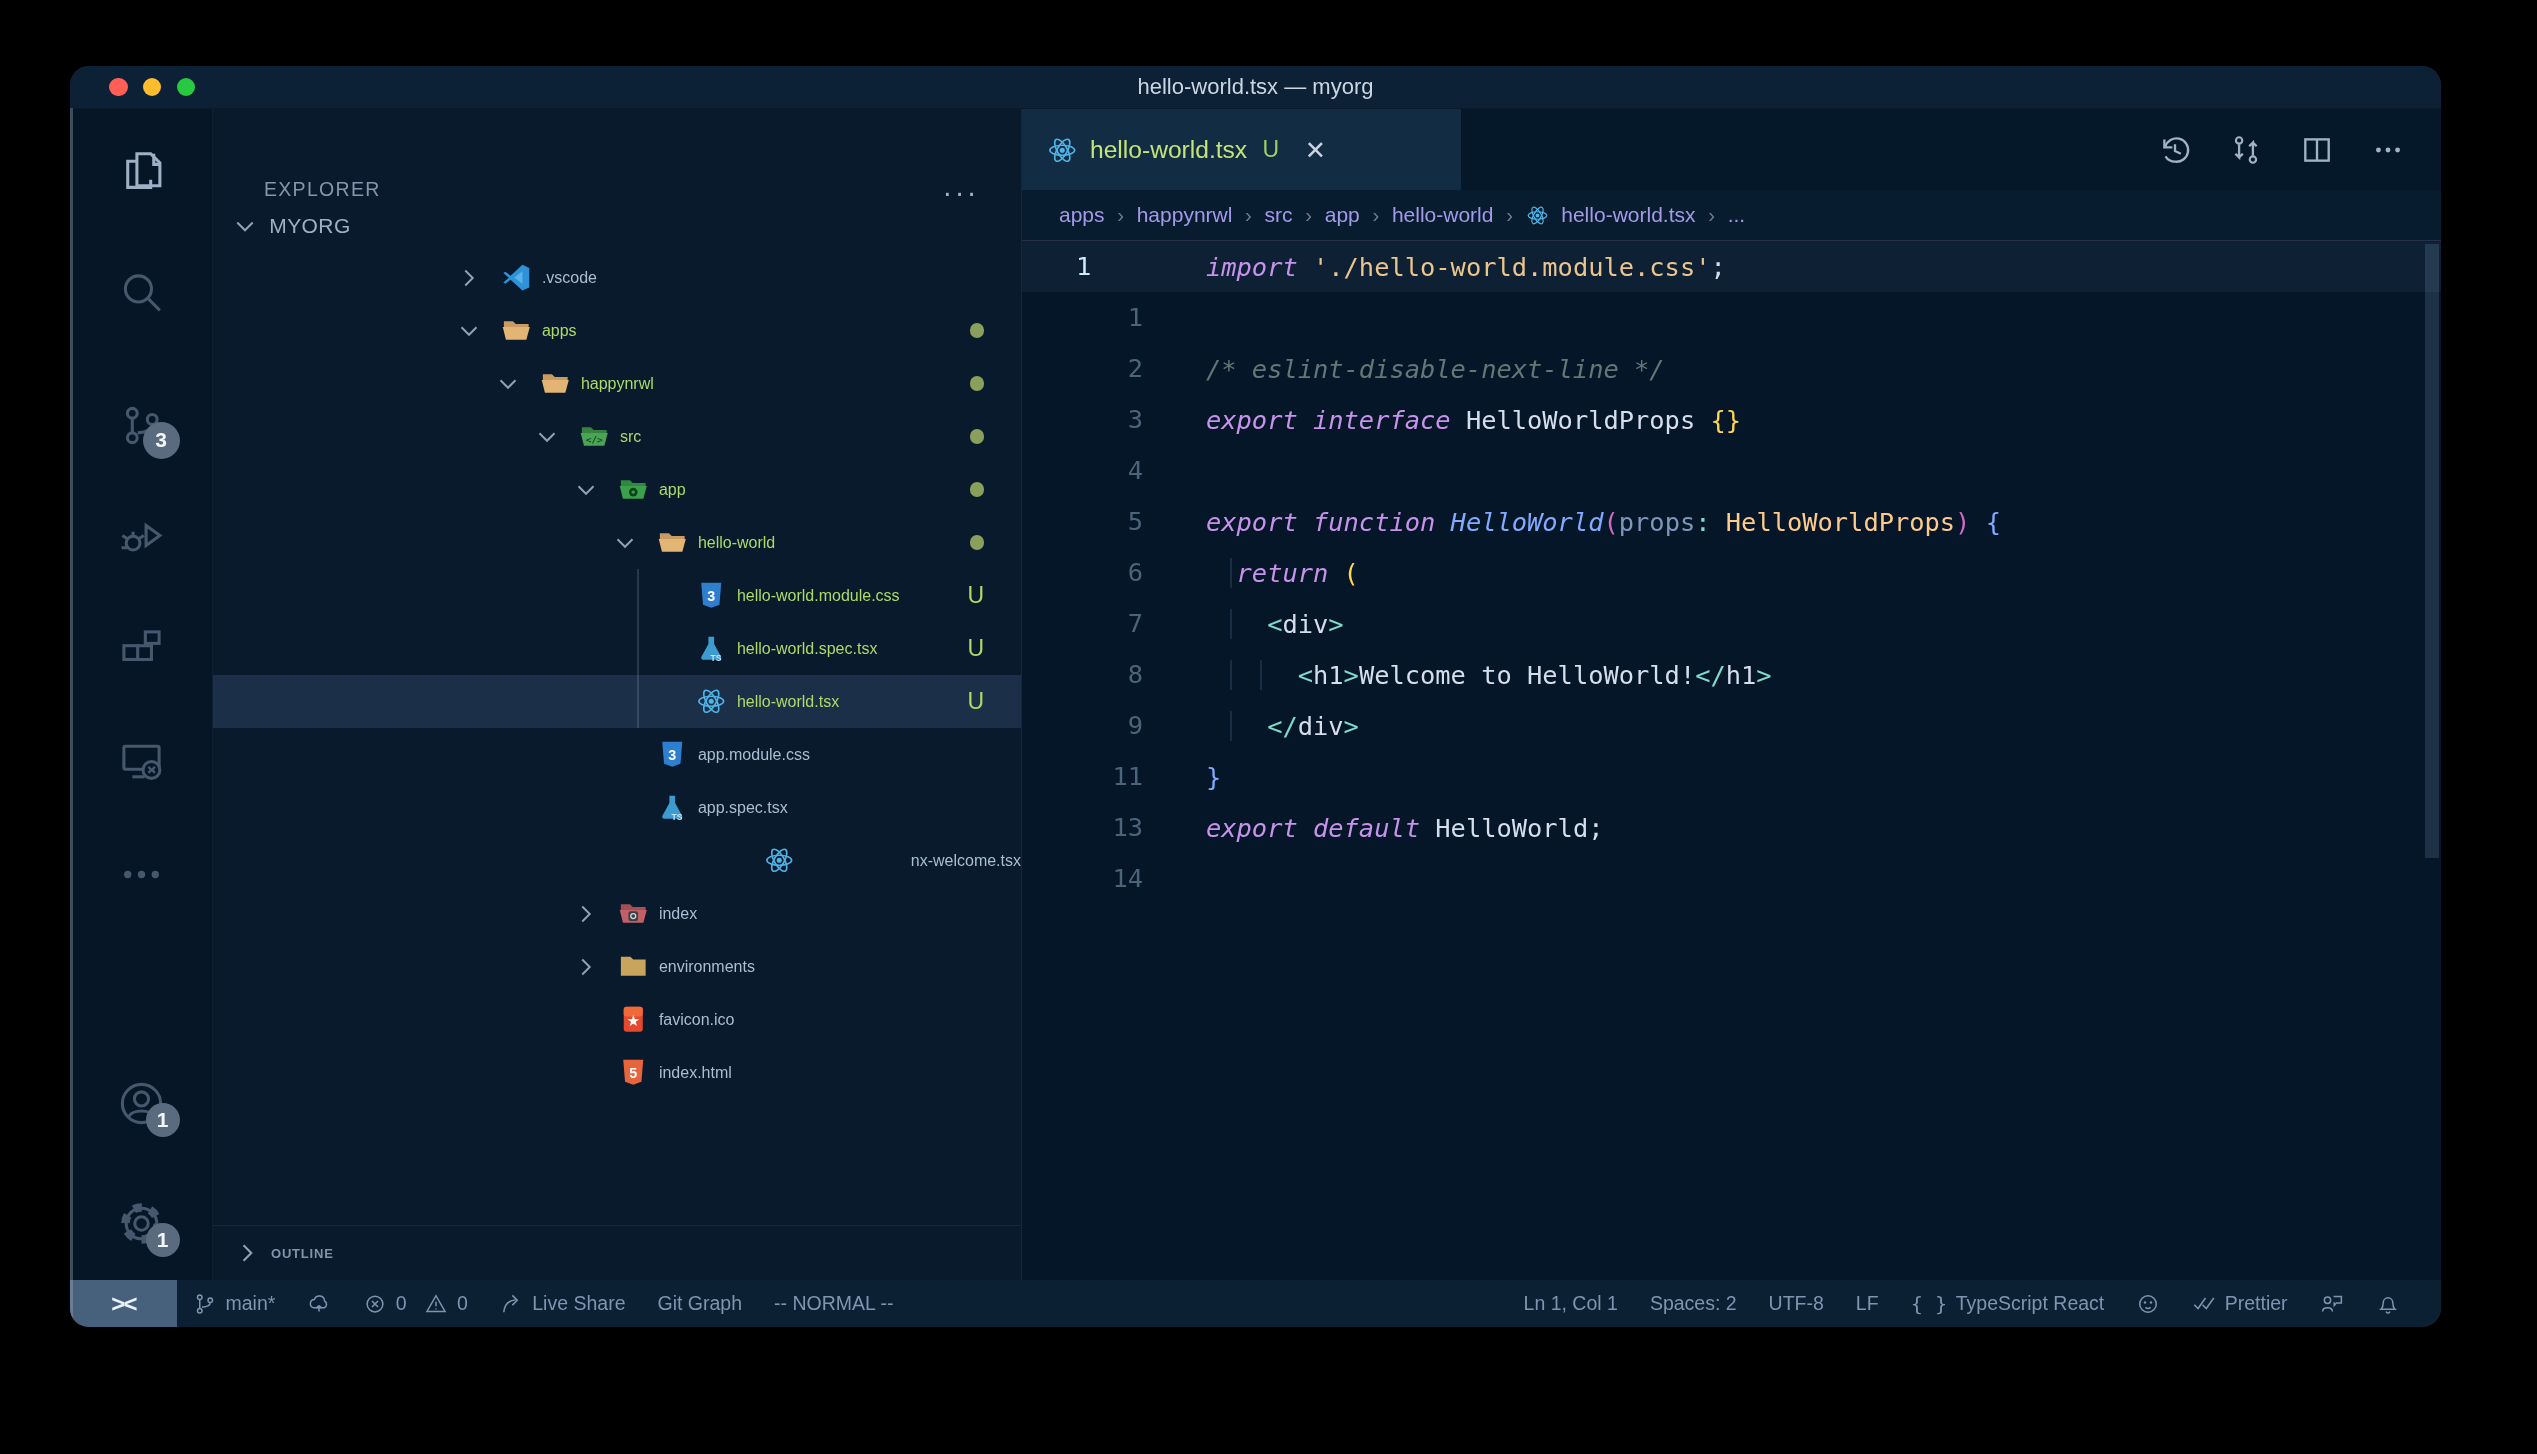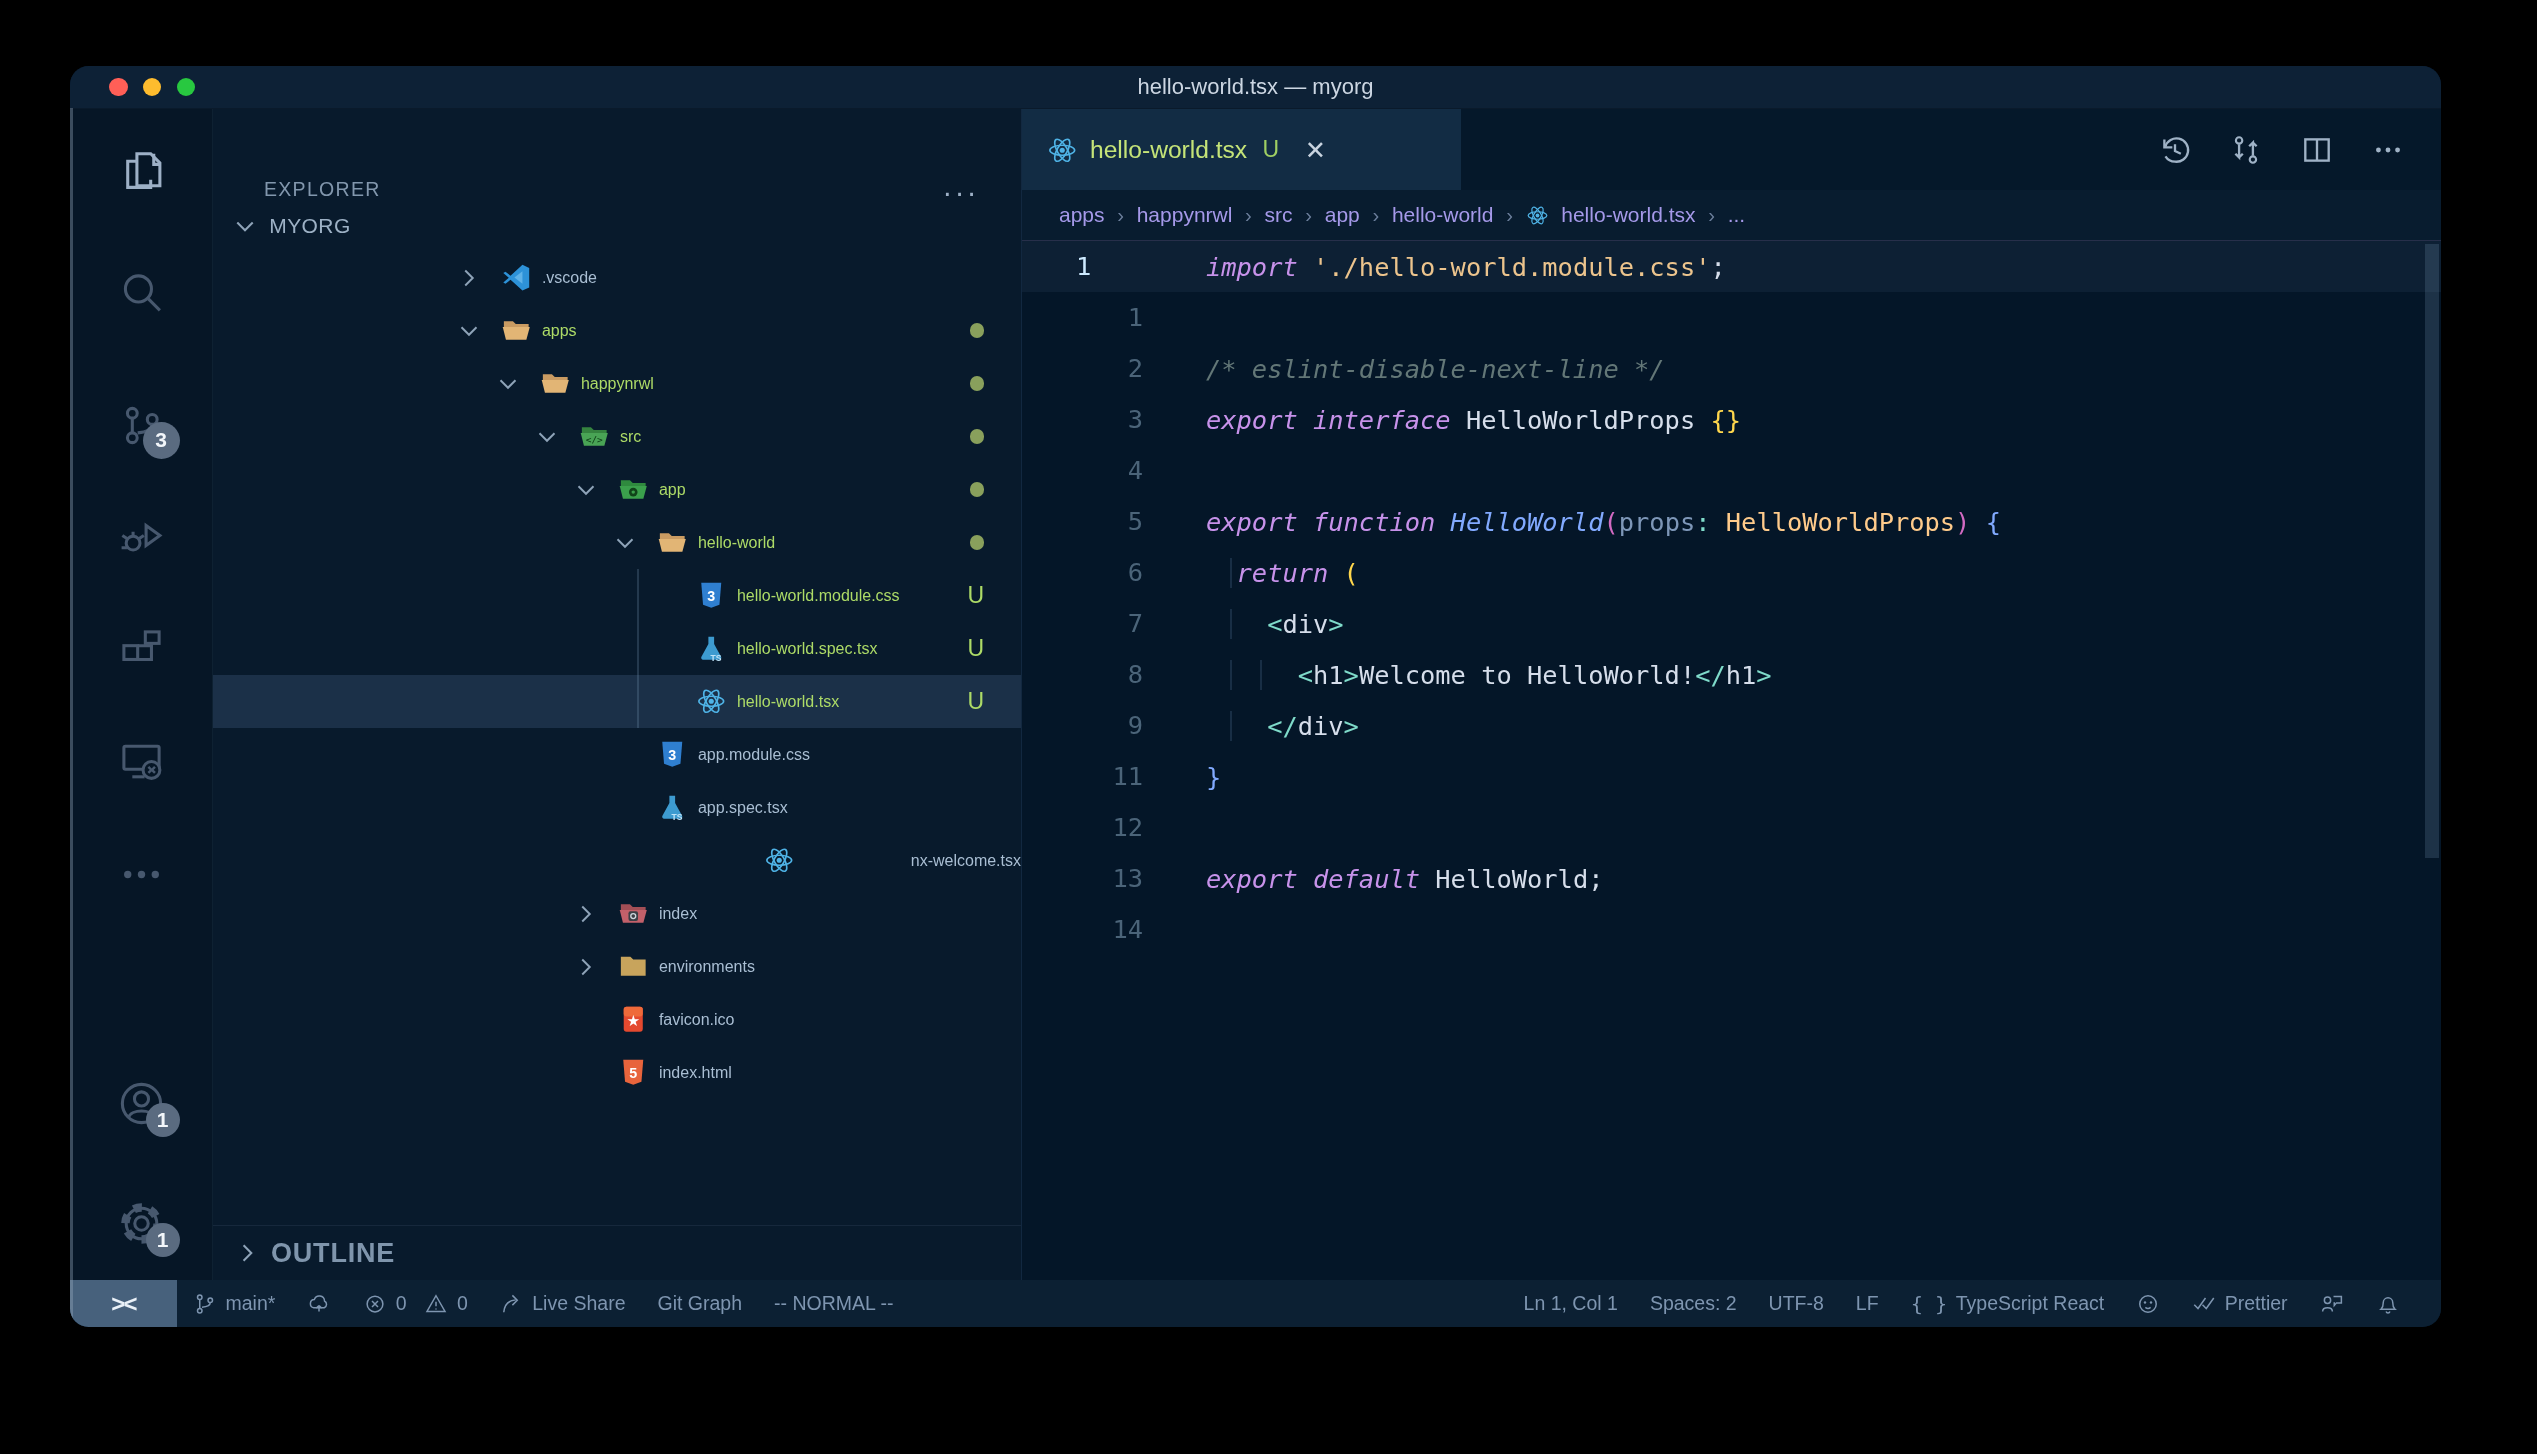--- a/index.html
+++ b/index.html
@@ -43,21 +43,21 @@
   .ficon{width:30.5px;height:30.5px;flex:0 0 auto;}
   .ficon svg{width:30.5px;height:30.5px;display:block;}
   .row .lbl{font-size:16px;color:#a9bed3;white-space:nowrap;}
   .row.green .lbl{color:#addb67;}
   .row .right{margin-left:auto;margin-right:37px;display:flex;align-items:center;}
   .u-badge{color:#addb67;font-size:23px;}
   .dot{width:14.4px;height:14.4px;border-radius:50%;background:#89a05c;}
   .tree-guide{position:absolute;left:424px;top:0;bottom:0;width:1.7px;background:rgba(120,150,180,.25);}
   .sb-spacer{flex:1 1 auto;}
   .panel{flex:0 0 auto;border-top:1.7px solid #16283c;display:flex;align-items:center;gap:12px;padding-left:22px;}
-  .panel .lbl{color:#7f95ac;font-size:27px;font-weight:bold;letter-spacing:0.8px;}
+  .panel .lbl{color:#7f95ac;font-size:13px;font-weight:bold;letter-spacing:0.8px;}
   .panel.outline{height:54px;}
   .panel.timeline{height:58px;}
   
   .editor{flex:1 1 auto;display:flex;flex-direction:column;min-width:0;background:#041628;}
   .tabbar{height:81px;flex:0 0 auto;background:#05182a;display:flex;align-items:stretch;}
   .tab{width:392px;background:#122c44;display:flex;align-items:center;padding:0 22px 0 25.4px;gap:13.6px;}
   .tab .ficon{width:29px;height:29px;}
   .tab-label{color:#c5e478;font-size:24.6px;}
   .tab-mod{color:#9fcf63;font-size:23px;margin-left:1.7px;}
   .tab-close{color:#c9d4e0;font-size:25.4px;margin-left:12px;}
@@ -567,26 +567,20 @@
               <div class="ltext"><span class="guide" style="left: 75px;"></span><span>    </span><span class="tk-teal">&lt;/</span><span class="tk-pln">div</span><span class="tk-teal">&gt;</span></div>
             </div>
             <div class="line">
               <div class="gutter">
                 <span class="num">11</span>
               </div>
               <div class="ltext"><span></span><span class="tk-blue">}</span></div>
             </div>
             <div class="line">
               <div class="gutter">
-                <span class="num">12</span>
-              </div>
-              <div class="ltext"><span></span></div>
-            </div>
-            <div class="line">
-              <div class="gutter">
                 <span class="num">13</span>
               </div>
               <div class="ltext"><span></span><span class="tk-kw">export</span><span class="tk-pln"> </span><span class="tk-kw">default</span><span class="tk-pln"> HelloWorld;</span></div>
             </div>
             <div class="line">
               <div class="gutter">
                 <span class="num">14</span>
               </div>
               <div class="ltext"><span></span></div>
             </div>

